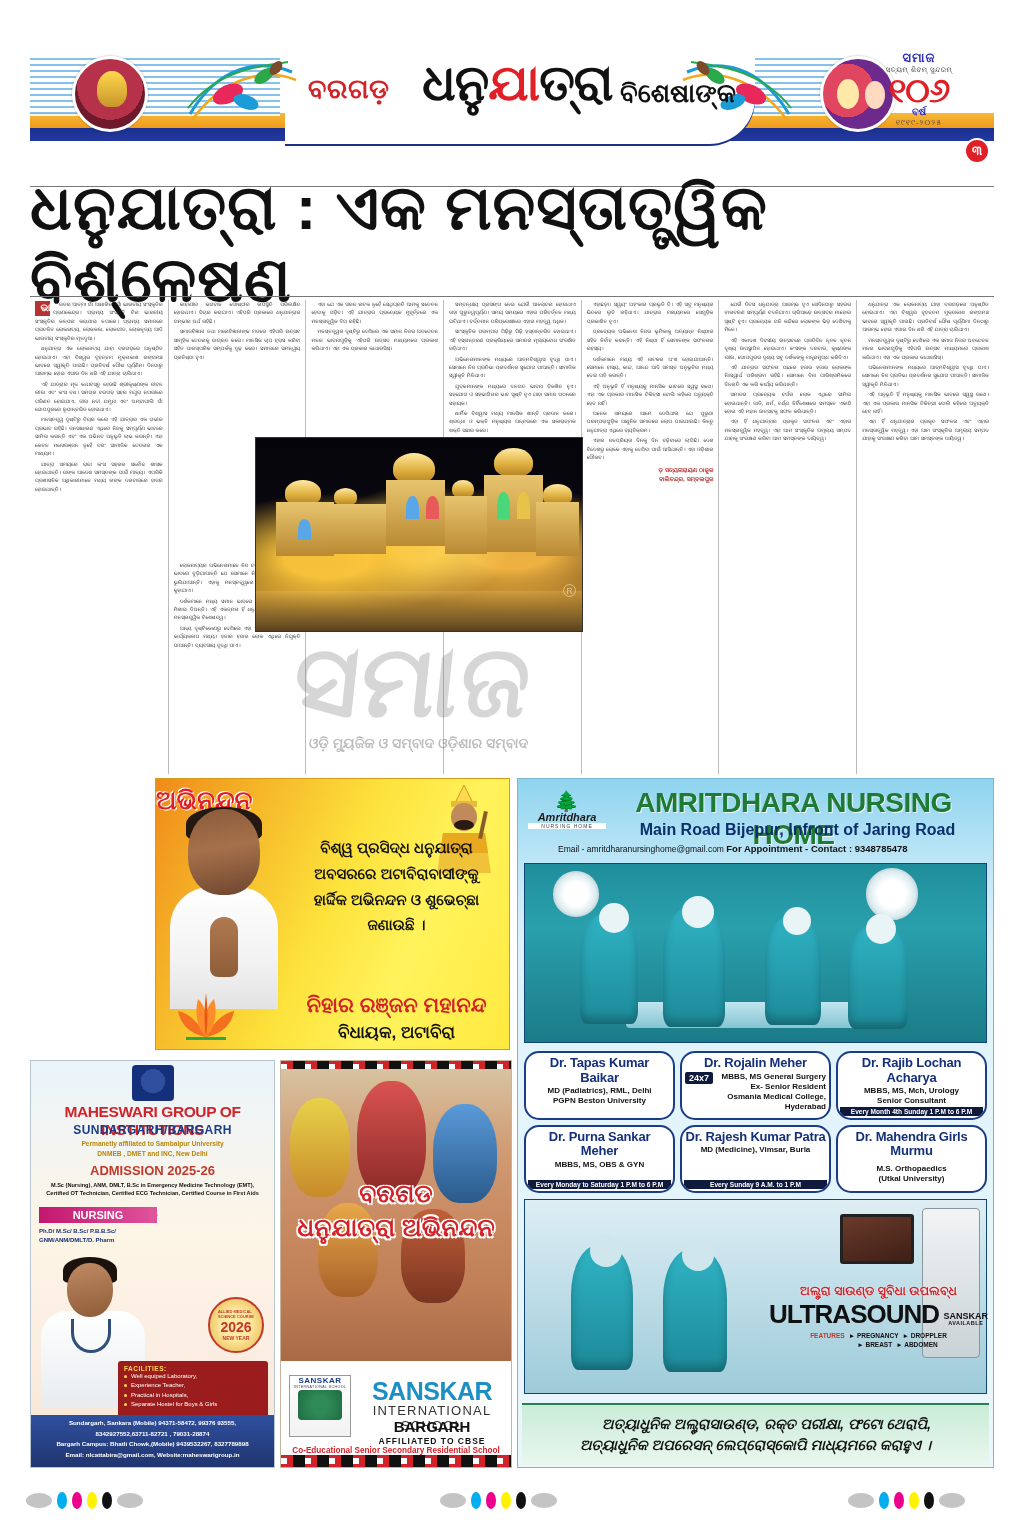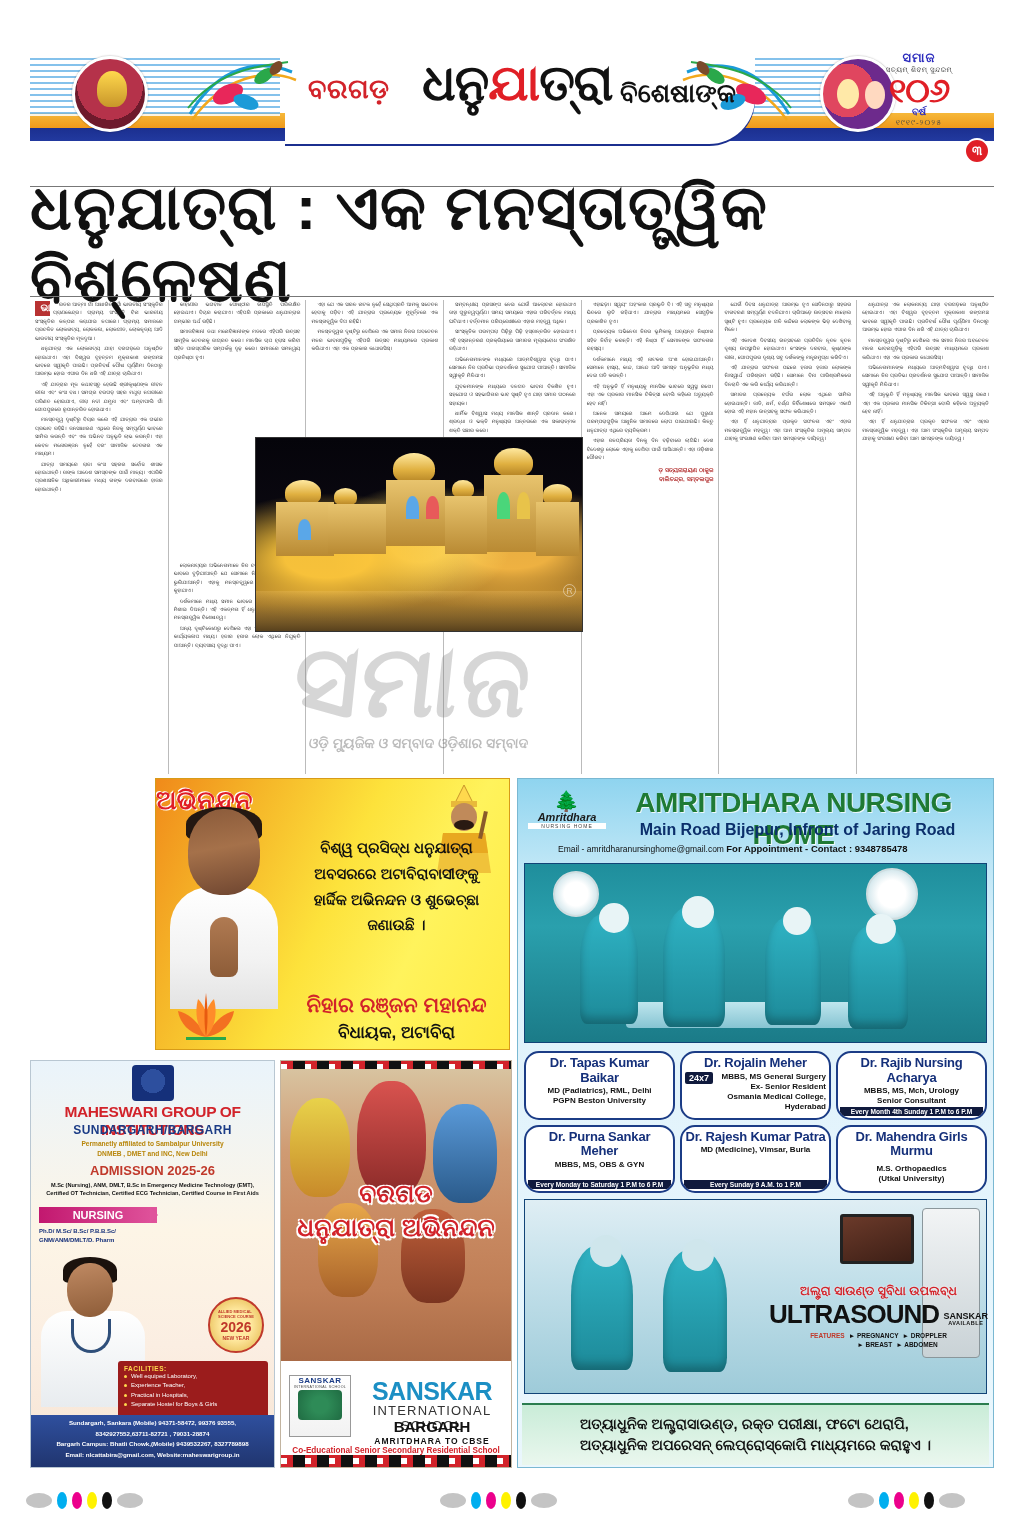--- a/index.html
+++ b/index.html
@@ -309,22 +309,22 @@
   .us-en { font-size:26px; font-weight:bold; color:#111; letter-spacing:-1px; display:inline-block;text-align:center;}
   .us-fac { font-size:9px; font-weight:bold; color:#111; display:inline-block; vertical-align:middle; line-height:1; text-align:center;}
   .us-fac small { font-size:5.5px; display:block; letter-spacing:.5px;}
   .us-feat { font-size:6.5px; font-weight:bold; color:#111; display:flex; gap:4px; justify-content:center; margin-top:2px;}
   .us-feat .lbl { color:#c0392b; }
   .us-feat span { white-space:nowrap; }
   .am-footer {
     position:absolute; left:4px; right:4px; bottom:2px; height:62px;
     background:linear-gradient(180deg,#c9ecd8,#eaf7ee);
     border-top:2px solid #2a7d4f;
-    display:flex; align-items:center; justify-content:center; text-align:left;
-    font-size:14.5px; font-weight:bold; color:#111; line-height:1.45; padding:4px 6px;
+    display:flex; align-items:center; justify-content:center; text-align:right;
+    font-size:14.5px; font-weight:bold; color:#111; line-height:1.45; padding:4px 6px;font-style:italic;
   }
 
   
   .ad-mah {
     position:absolute; left:0; top:282px; width:245px; height:408px;
     background:linear-gradient(180deg,#eaf4fb 0%,#fdf5e6 42%,#fbeee2 70%,#f6e4d3 100%);
     border:1px solid #b9c7d2; overflow:hidden;
   }
   .mah-emblem {
     position:absolute; left:50%; transform:translateX(-50%); top:4px;
@@ -641,21 +641,21 @@
 PGPN Beston University</div>
         </div>
         <div class="doc">
           <div class="doc-name">Dr.  Rojalin Meher</div>
           <div class="doc-badge">24x7</div>
           <div class="doc-q doc-right" style="white-space:pre-line">MBBS, MS General Surgery
 Ex- Senior Resident
 Osmania Medical College, Hyderabad</div>
         </div>
         <div class="doc">
-          <div class="doc-name">Dr. Rajib Nursing Acharya</div>
+          <div class="doc-name">Dr. Rajib Lochan Acharya</div>
           <div class="doc-q" style="white-space:pre-line">MBBS, MS, Mch, Urology
 Senior Consultant</div>
           <div class="doc-time">Every Month 4th Sunday 1 P.M to 6 P.M</div>
         </div>
         <div class="doc">
           <div class="doc-name">Dr. Purna Sankar Meher</div>
           <div class="doc-q" style="white-space:pre-line">MBBS, MS, OBS &amp; GYN</div>
           <div class="doc-time">Every Monday to Saturday 1 P.M to 6 P.M</div>
         </div>
         <div class="doc">
@@ -760,21 +760,21 @@
       <div class="sans-odia1">ବରଗଡ</div>
       <div class="sans-odia2">ଧନୁଯାତ୍ରା ଅଭିନନ୍ଦନ</div>
       <div class="sans-logo">
         <div class="sl-t">SANSKAR</div>
         <div class="sl-s">INTERNATIONAL SCHOOL</div>
         <div class="sl-globe"></div>
       </div>
       <div class="sans-name">SANSKAR</div>
       <div class="sans-intl">INTERNATIONAL SCHOOL</div>
       <div class="sans-city">BARGARH</div>
-      <div class="sans-aff">AMRITDHARA TO CBSE</div>
+      <div class="sans-aff">AFFILIATED TO CBSE</div>
       <div class="sans-co">Co-Educational Senior Secondary Residential School</div>
       <div class="checker checker-bot"></div>
     </div>
 
   </div>
 
   <div class="regbar">
     <div class="regset" style="left:26px; top:6px;">
       <span class="dot gray"></span>
       <span class="dot c"></span>

